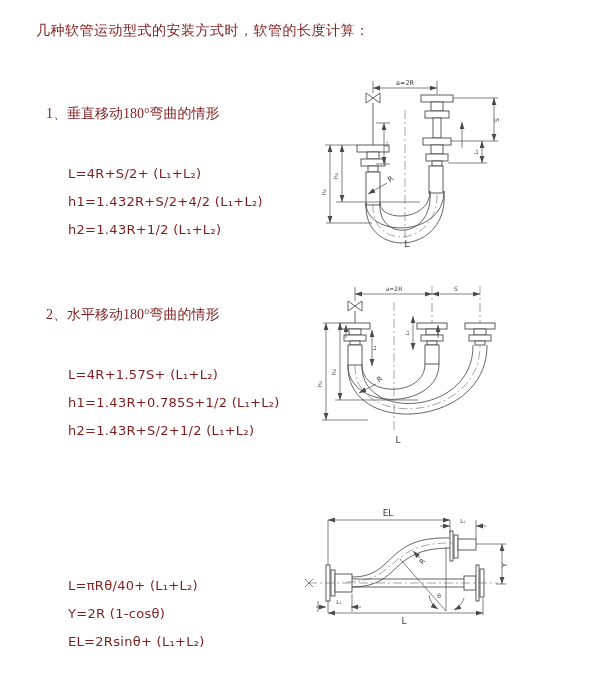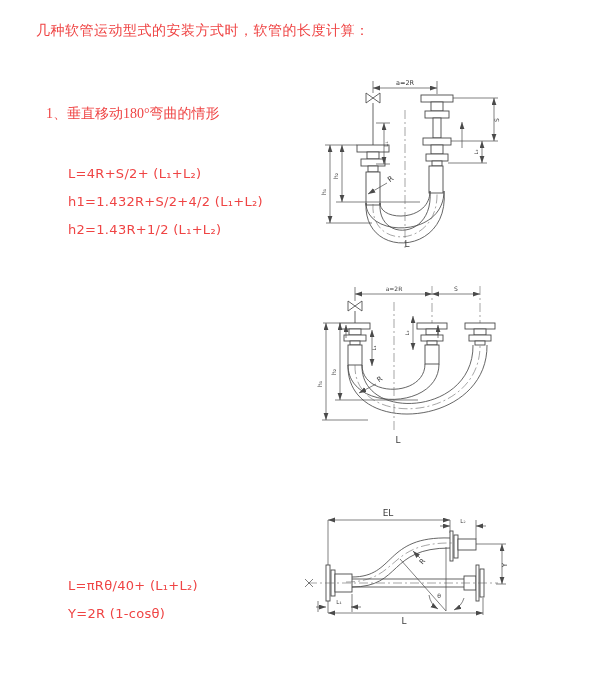--- a/index.html
+++ b/index.html
@@ -1,18 +1,18 @@
 <!DOCTYPE html>
 <html><head>
 <meta charset="utf-8">
 <style>
   html,body{margin:0;padding:0;background:#f2f2f2;}
   .page{
     position:relative;width:600px;height:675px;background:#ffffff;
-    font-family:"DejaVu Sans","Liberation Sans",sans-serif;color:#ef4444;
+    font-family:"DejaVu Sans","Liberation Sans",sans-serif;color:#7f1d1d;
     border-right:1px solid #d9d9d9;border-bottom:1px solid #d9d9d9;
     overflow:hidden;
   }
   .title{position:absolute;left:36px;top:22px;font-size:14px;letter-spacing:0.5px;white-space:nowrap;}
   .sec{position:absolute;left:46px;width:310px;height:120px;}
   .sec .h{position:absolute;left:0;top:0;font-size:14px;white-space:nowrap;font-family:Liberation Serif, serif;}
   .sec .f{position:absolute;left:22px;font-size:13px;letter-spacing:0.3px;white-space:nowrap;margin-top:32px;}
   .sec .f1{top:29px}.sec .f2{top:57px}.sec .f3{top:85px}
   .fig{position:absolute;}
   .dim{stroke:#4a4a4a;stroke-width:0.7;fill:none;}
@@ -29,24 +29,31 @@
 
   <div class="title">几种软管运动型式的安装方式时，软管的长度计算：</div>
 
   <section class="sec" style="top:105px">
     <div class="h">1、垂直移动180°弯曲的情形</div>
     <div class="f f1">L=4R+S/2+ (L₁+L₂)</div>
     <div class="f f2">h1=1.432R+S/2+4/2 (L₁+L₂)</div>
     <div class="f f3">h2=1.43R+1/2 (L₁+L₂)</div>
   </section>
 
+  <section class="sec" style="top:306px">
+    <div class="h">2、水平移动180°弯曲的情形</div>
+    <div class="f f1">L=4R+1.57S+ (L₁+L₂)</div>
+    <div class="f f2">h1=1.43R+0.785S+1/2 (L₁+L₂)</div>
+    <div class="f f3">h2=1.43R+S/2+1/2 (L₁+L₂)</div>
+  </section>
 
   <section class="sec" style="top:517px">
     <div class="f f1">L=πRθ/40+ (L₁+L₂)</div>
     <div class="f f2">Y=2R (1-cosθ)</div>
+    <div class="f f3">EL=2Rsinθ+ (L₁+L₂)</div>
   </section>
 
   <svg class="fig" style="left:310px;top:70px" width="290" height="190" viewBox="0 0 290 190">
     <defs>
       <marker id="m1" markerWidth="8" markerHeight="6" refX="7.3" refY="2.5" orient="auto-start-reverse" markerUnits="userSpaceOnUse">
         <path d="M0,0 L7.3,2.5 L0,5 Z" fill="#4a4a4a"></path>
       </marker>
       <pattern id="hp1" width="3.5" height="3.5" patternUnits="userSpaceOnUse">
         <path d="M0,0 L3.5,3.5 M3.5,0 L0,3.5" stroke="#8a8a8a" stroke-width="0.6"></path>
       </pattern>

